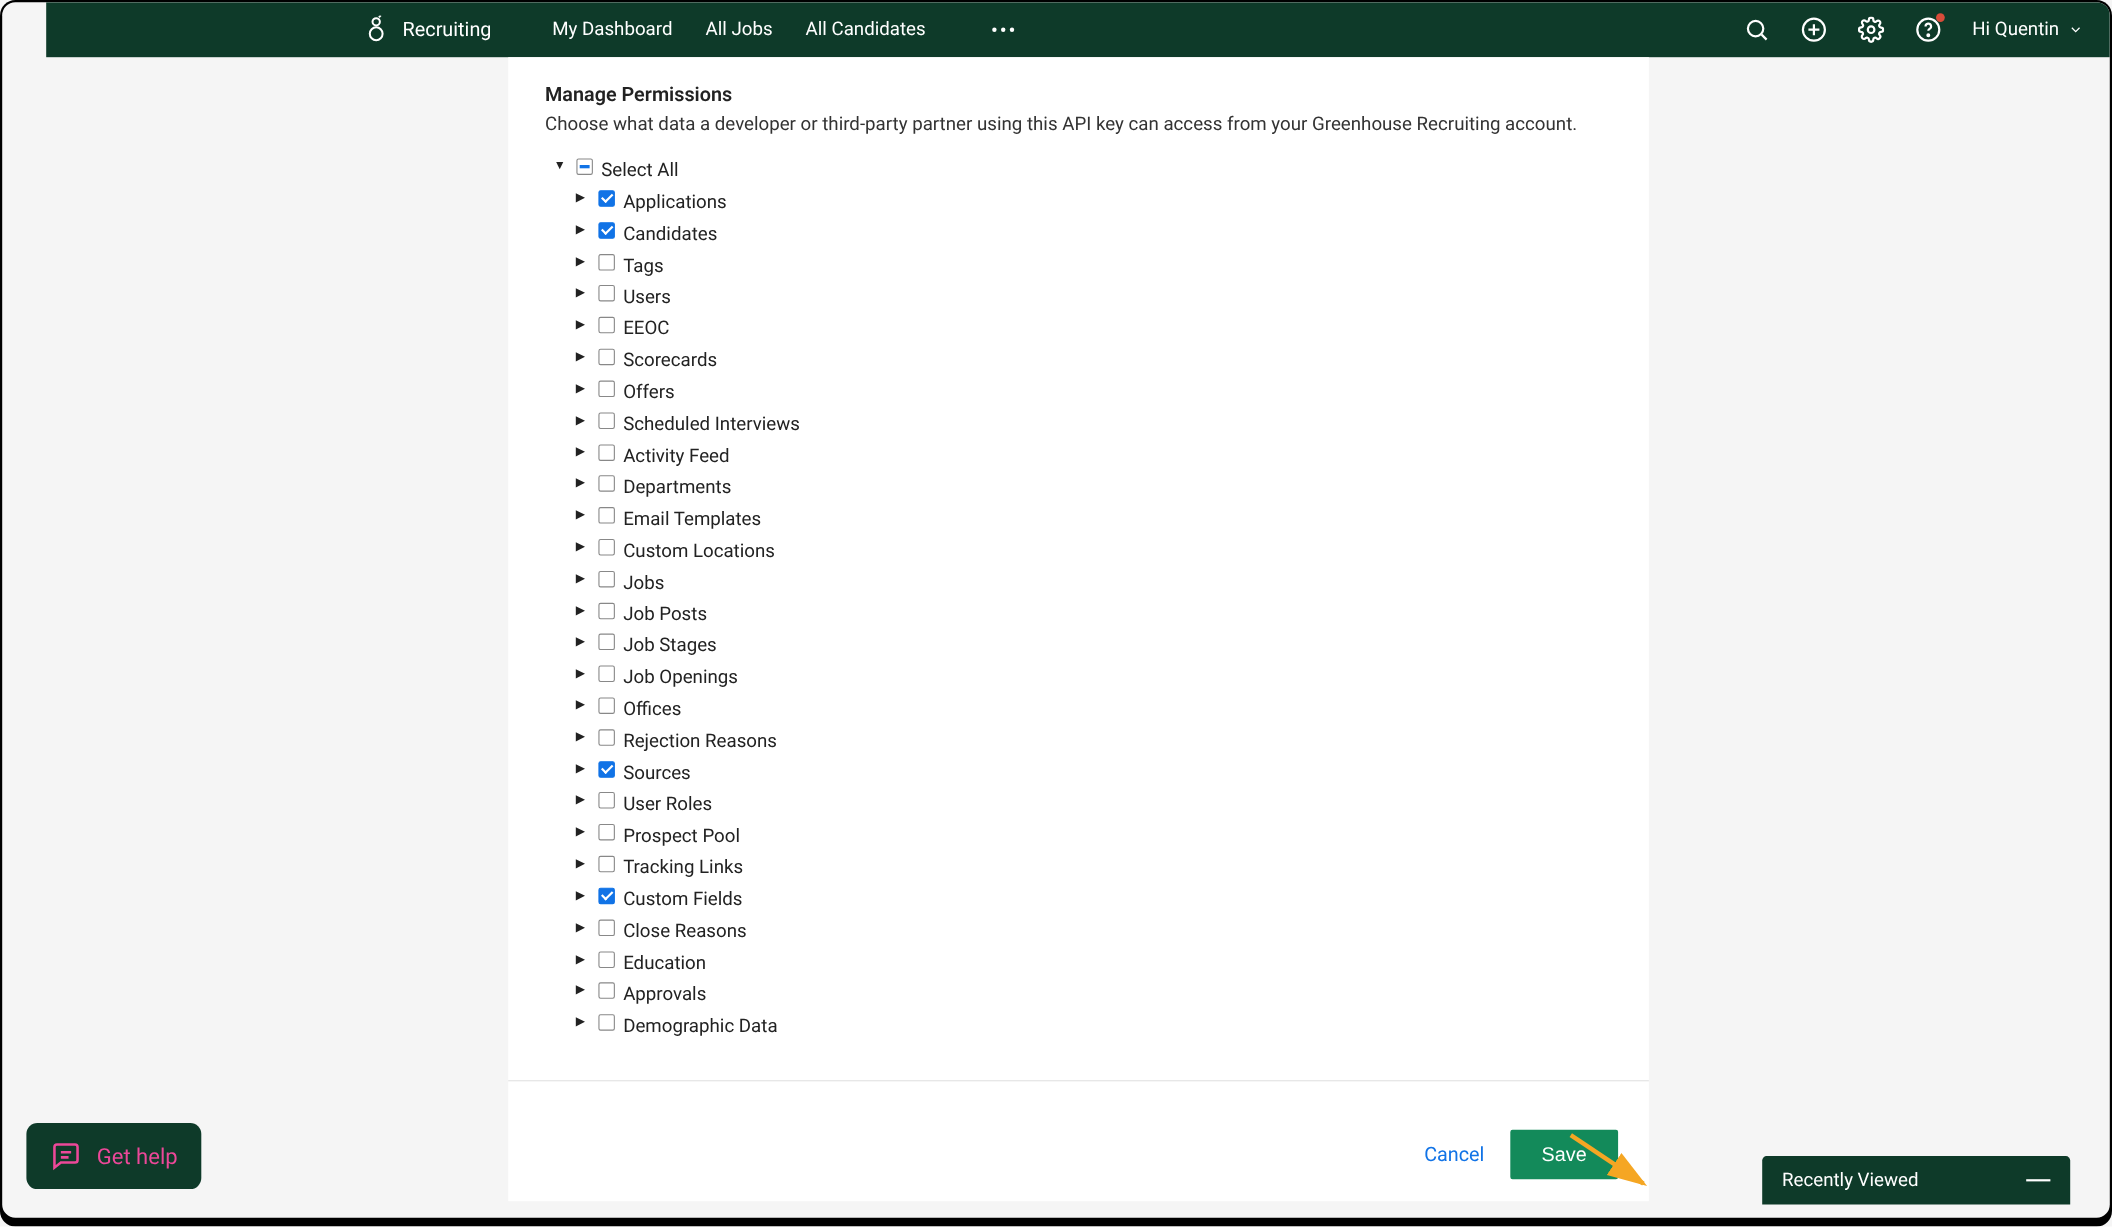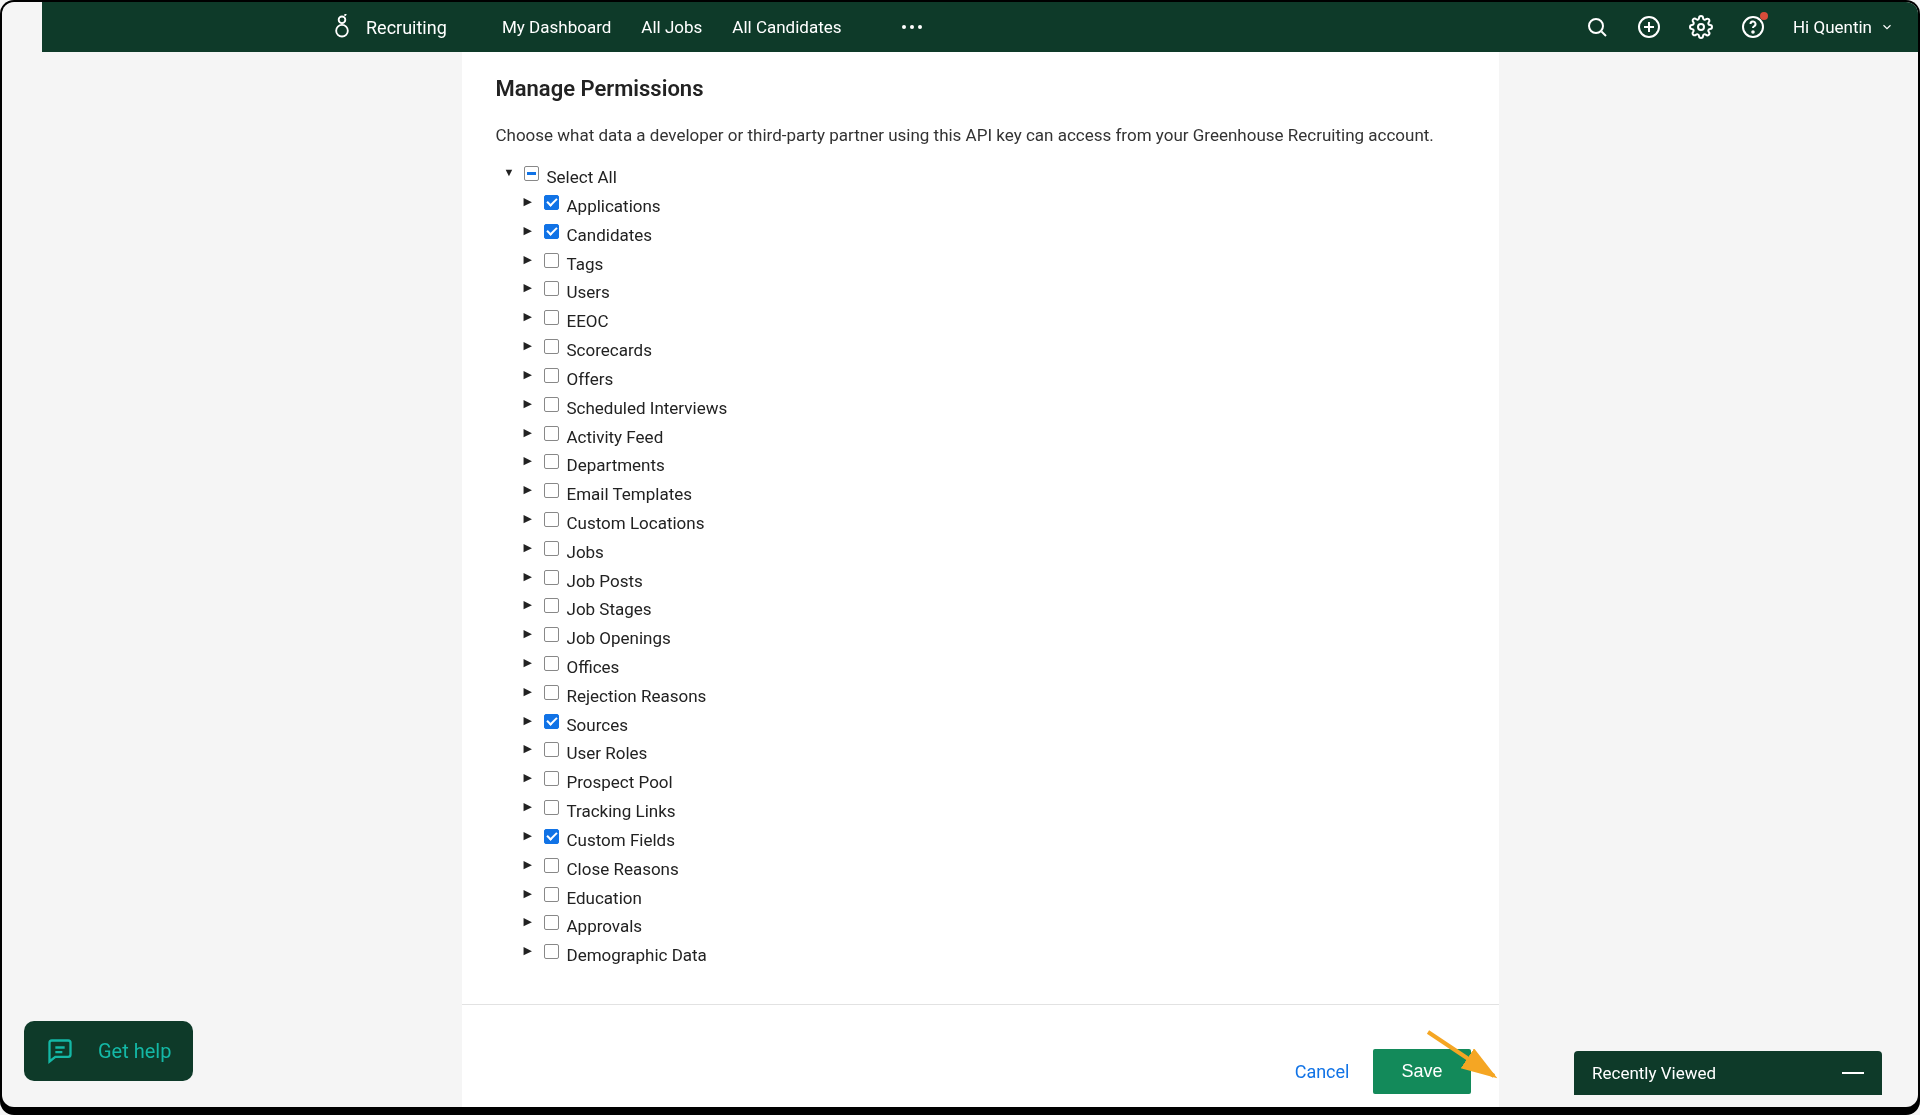--- a/index.html
+++ b/index.html
@@ -105,22 +105,22 @@
       background: #fff;
       width: 1037px;
       margin-top: 0;
       position: relative;
     }
     .card-body {
       padding: 24px 34px 34px 34px;
     }
     .section-title {
       font-weight: 600;
-      font-size: 22px;
-      margin-bottom: 24px;
+      font-size: 18px;
+      margin-bottom: 6px;
     }
     .section-desc {
       font-size: 17px;
       color: #333;
       margin-bottom: 18px;
     }
     .tree {
       font-size: 17px;
       line-height: 1.32;
     }
@@ -207,38 +207,38 @@
       left: 1420px;
       top: 1024px;
       pointer-events: none;
     }
     
     .help-widget {
       position: absolute;
       left: 22px;
       bottom: 26px;
       background: #0e3a29;
-      color: #14b8a6;
+      color: #ec4899;
       border-radius: 10px;
       padding: 16px 22px;
       display: flex;
       align-items: center;
-      gap: 24px;
+      gap: 14px;
       font-size: 20px;
       cursor: pointer;
     }
     .help-widget svg { width: 28px; height: 28px; }
     
     .recent-bar {
       position: absolute;
       right: 36px;
       bottom: 12px;
       background: #0e3a29;
       color: #fff;
-      width: 308px;
+      width: 280px;
       padding: 12px 18px;
       border-radius: 4px 4px 0 0;
       display: flex;
       align-items: center;
       justify-content: space-between;
       font-size: 17px;
       cursor: pointer;
     }
     .recent-bar .dash {
       width: 22px;

